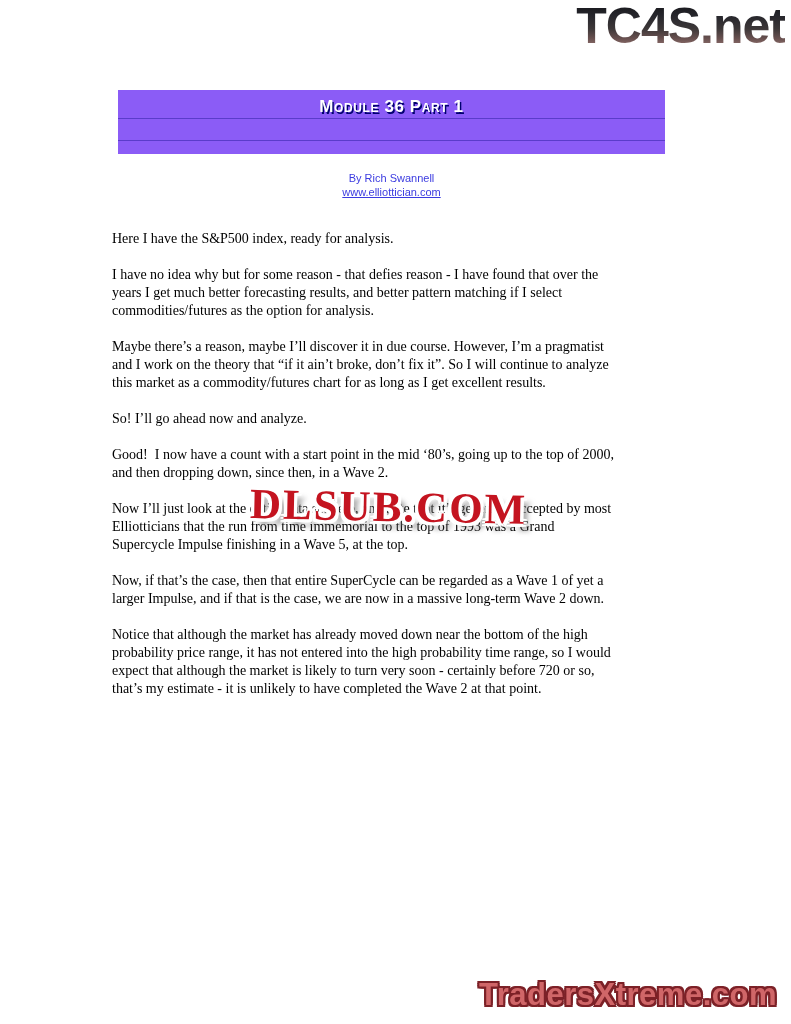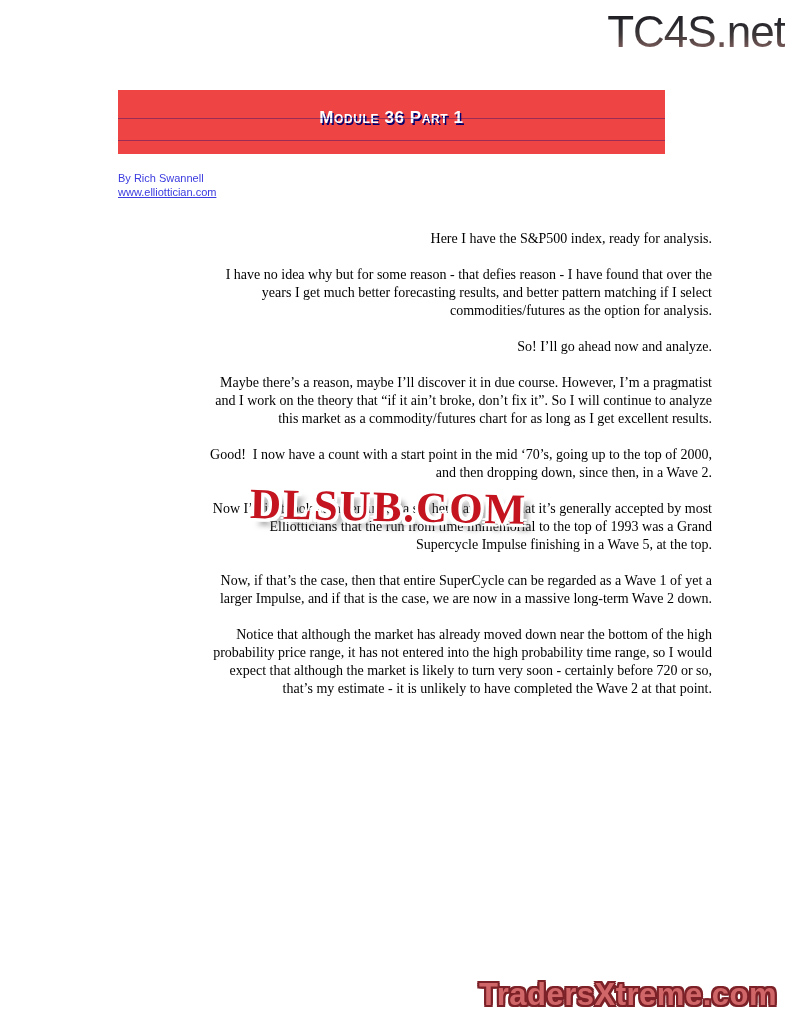--- a/index.html
+++ b/index.html
@@ -5,61 +5,60 @@
   html, body { margin:0; padding:0; background:#ffffff; }
   .page {
     position:relative; width:791px; height:1024px; background:#ffffff;
     overflow:hidden; font-family:"Liberation Serif", serif;
   }
 
   
   .tc4s-logo {
     position:absolute; top:0px; right:6px;
     font-family:"Liberation Sans", sans-serif;
-    font-weight:400; font-size:44px; line-height:52px; letter-spacing:-1px;
+    font-weight:700; font-size:50px; line-height:52px; letter-spacing:-1px;
     background:linear-gradient(to bottom,
       #121216 0%, #26262c 30%, #3c3738 55%, #6b5251 75%, #927370 90%, #a8908b 100%);
     -webkit-background-clip:text; background-clip:text;
     color:transparent;
-    margin-top:6px;
   }
 
   
   .banner {
     position:absolute; left:118px; top:90px; width:547px; height:64px;
-    background:#ef4444; text-align:center;
-    padding-top:18px; box-sizing:border-box;
+    background:#8b5cf6; text-align:center;
+    padding-top:7px; box-sizing:border-box;
   }
   .banner-line {
     font-family:"Liberation Sans", sans-serif; font-weight:bold;
     font-variant:small-caps; font-size:17px; line-height:20px;
     color:#ffffff; letter-spacing:0.6px;
     text-shadow:1.5px 1.5px 0 #00006e;
   }
   .banner-divider {
     position:absolute; left:0; width:100%; height:1px;
     background:rgba(0,0,120,0.35);
   }
   .banner-divider.d1 { top:28px; }
   .banner-divider.d2 { top:50px; }
 
   
   .byline {
-    position:absolute; left:118px; top:171px; width:547px; 
+    position:absolute; left:118px; top:171px; width:547px; text-align:center;
     font-family:"Liberation Sans", sans-serif; font-size:11px; line-height:14px;
     color:#3b3be0;
   }
   .site-link { text-decoration:underline; color:#3b3be0; cursor:pointer; }
 
   
   .content {
     position:absolute; left:112px; top:230px; width:600px;
     font-size:14px; line-height:18px; color:#000000;
   }
-  .content p { margin:0 0 18px 0; white-space:pre-wrap;text-align:right; }
+  .content p { margin:0 0 18px 0; white-space:pre-wrap; }
   .gap-spacer { display:inline-block; width:288px; height:1px; }
 
   
   .watermark {
     position:absolute; left:250px; top:483px;
     transform:rotate(1.2deg);
     font-family:"Liberation Serif", serif; font-weight:bold;
     font-size:43px; line-height:48px; letter-spacing:2px;
     color:#c41420;
     text-shadow:
@@ -104,25 +103,25 @@
   <div class="byline">
     <div>By Rich Swannell</div>
     <div><span class="site-link">www.elliottician.com</span></div>
   </div>
 
   <div class="content">
     <p>Here I have the S&amp;P500 index, ready for analysis.</p>
     <p>I have no idea why but for some reason - that defies reason - I have found that over the
 years I get much better forecasting results, and better pattern matching if I select
 commodities/futures as the option for analysis.</p>
-    <p>So! I’ll go ahead now and analyze.</p>
     <p>Maybe there’s a reason, maybe I’ll discover it in due course. However, I’m a pragmatist
 and I work on the theory that “if it ain’t broke, don’t fix it”. So I will continue to analyze
 this market as a commodity/futures chart for as long as I get excellent results.</p>
-    <p>Good!  I now have a count with a start point in the mid ‘70’s, going up to the top of 2000,
+    <p>So! I’ll go ahead now and analyze.</p>
+    <p>Good!  I now have a count with a start point in the mid ‘80’s, going up to the top of 2000,
 and then dropping down, since then, in a Wave 2.</p>
     <p>Now I’ll just look at the entire data set here, and note that it’s generally accepted by most
 Elliotticians that the run from time immemorial to the top of 1993 was a Grand
 Supercycle Impulse finishing in a Wave 5, at the top.</p>
     <p>Now, if that’s the case, then that entire SuperCycle can be regarded as a Wave 1 of yet a
 larger Impulse, and if that is the case, we are now in a massive long-term Wave 2 down.</p>
     <p>Notice that although the market has already moved down near the bottom of the high
 probability price range, it has not entered into the high probability time range, so I would
 expect that although the market is likely to turn very soon - certainly before 720 or so,
 that’s my estimate - it is unlikely to have completed the Wave 2 at that point.</p>

